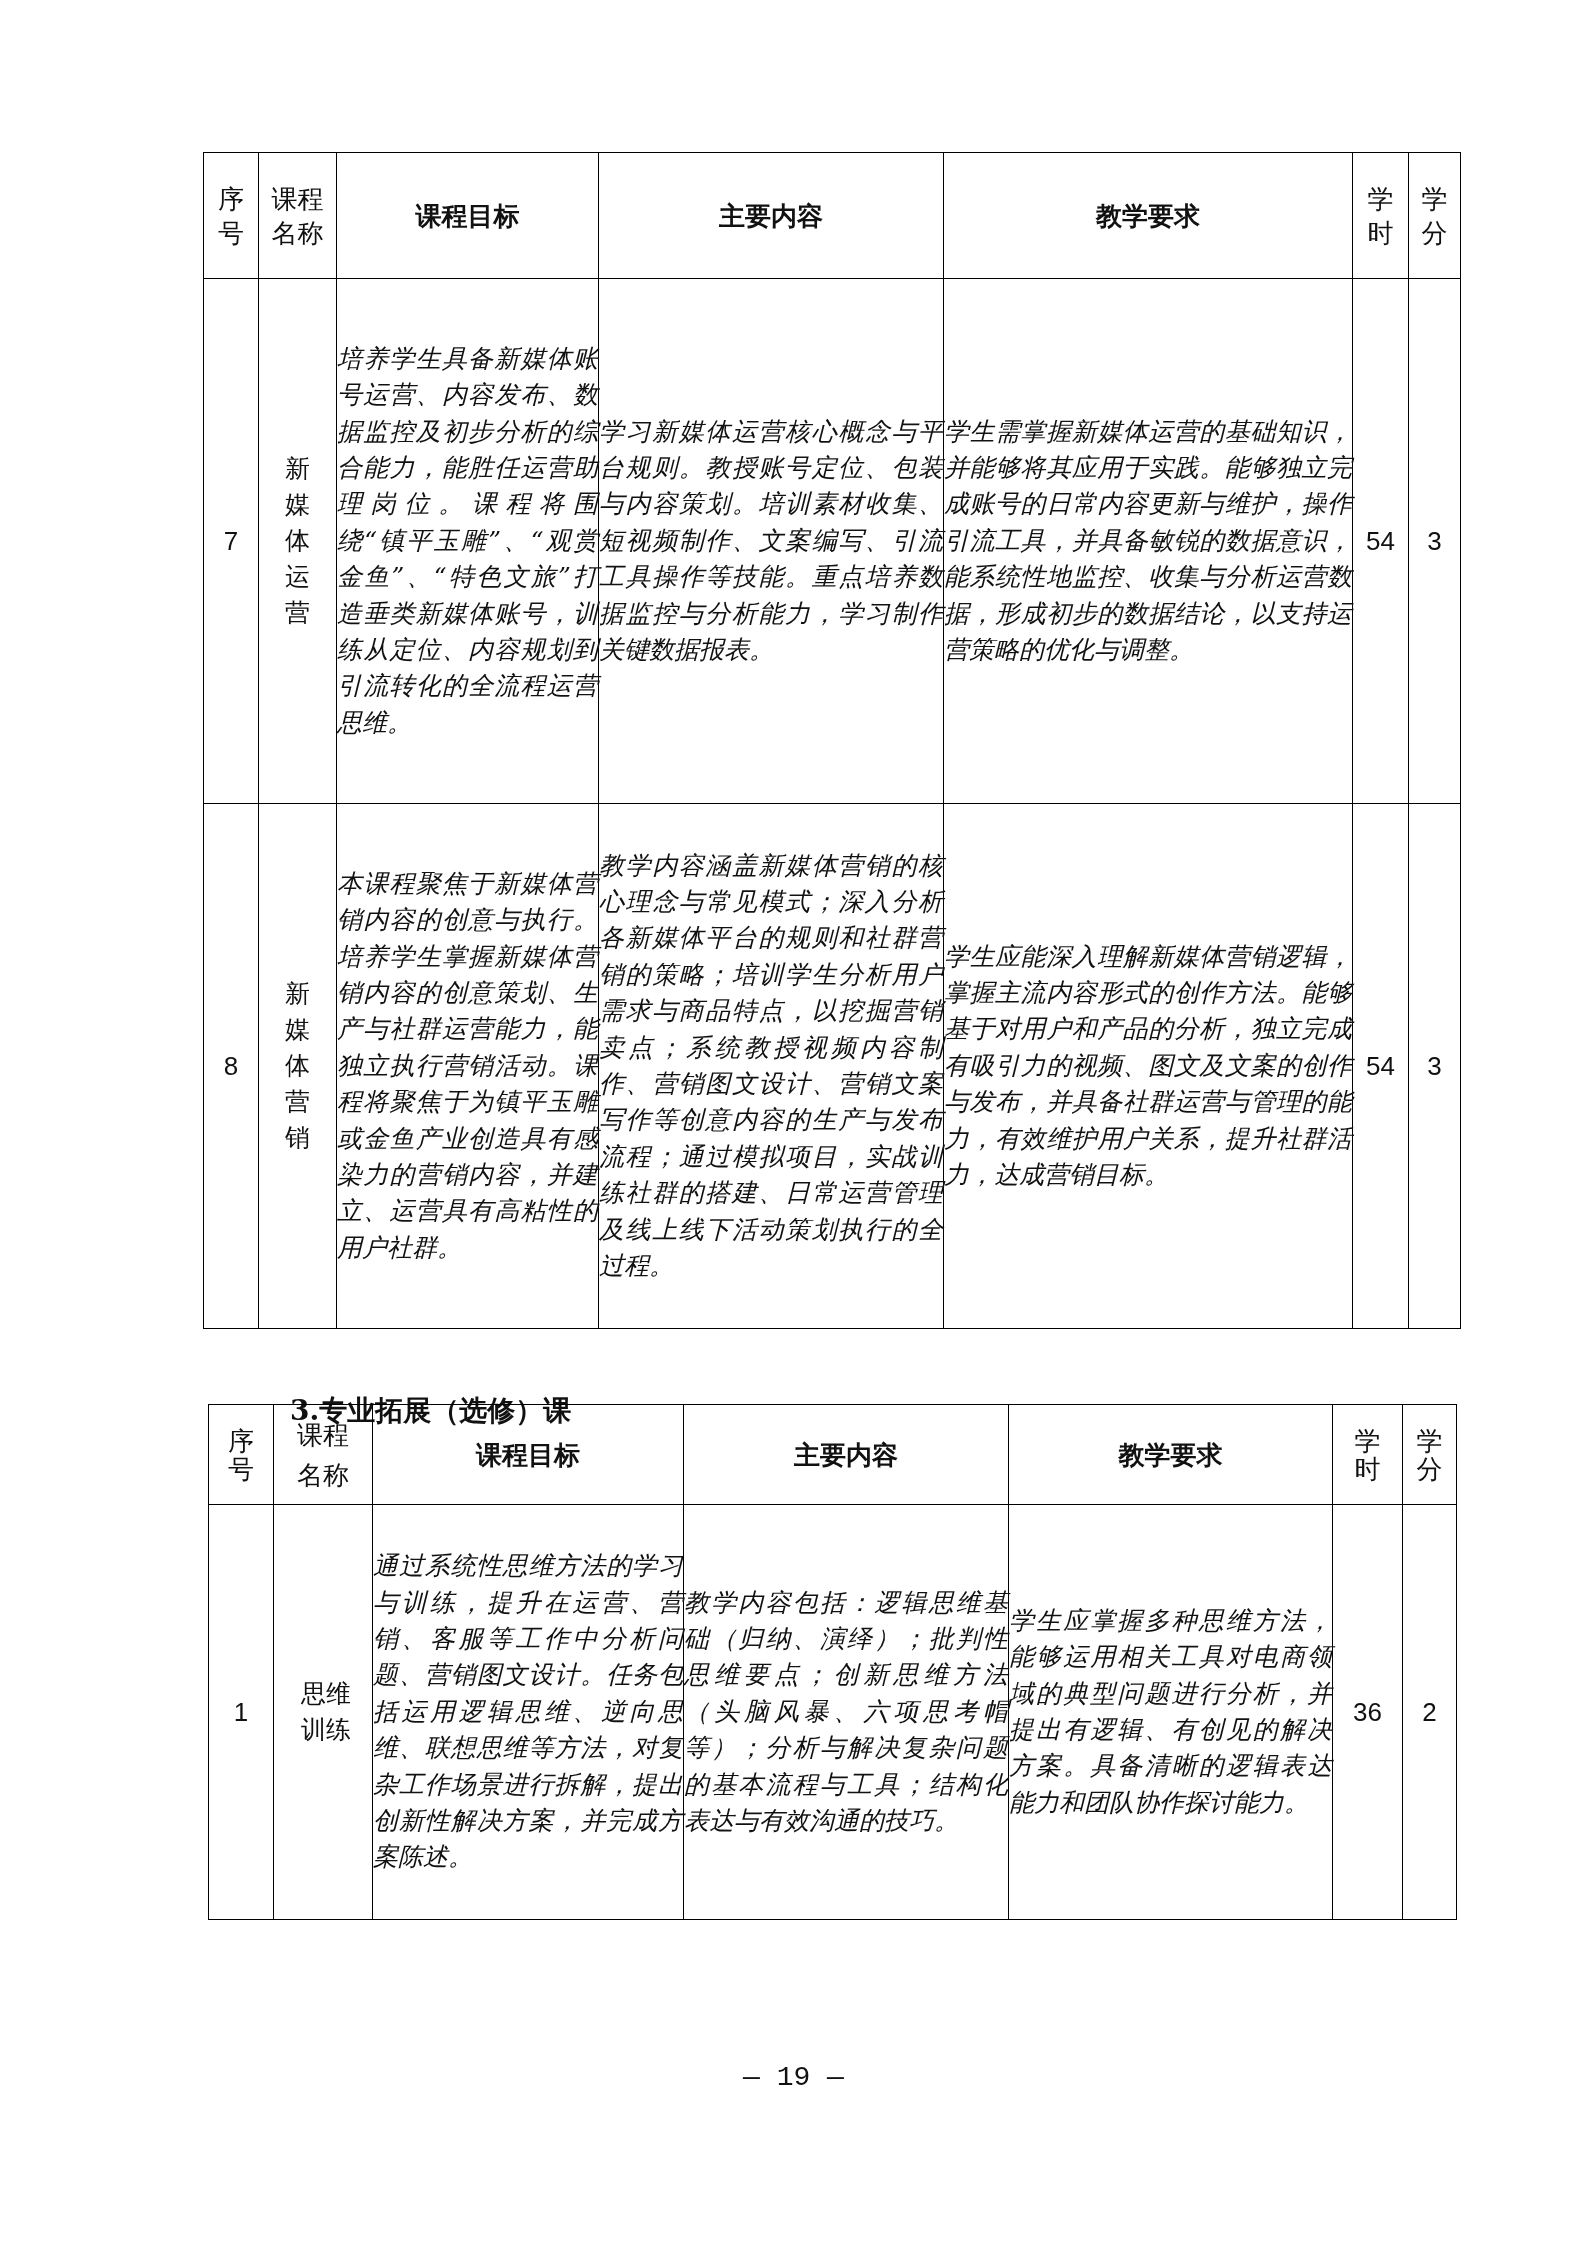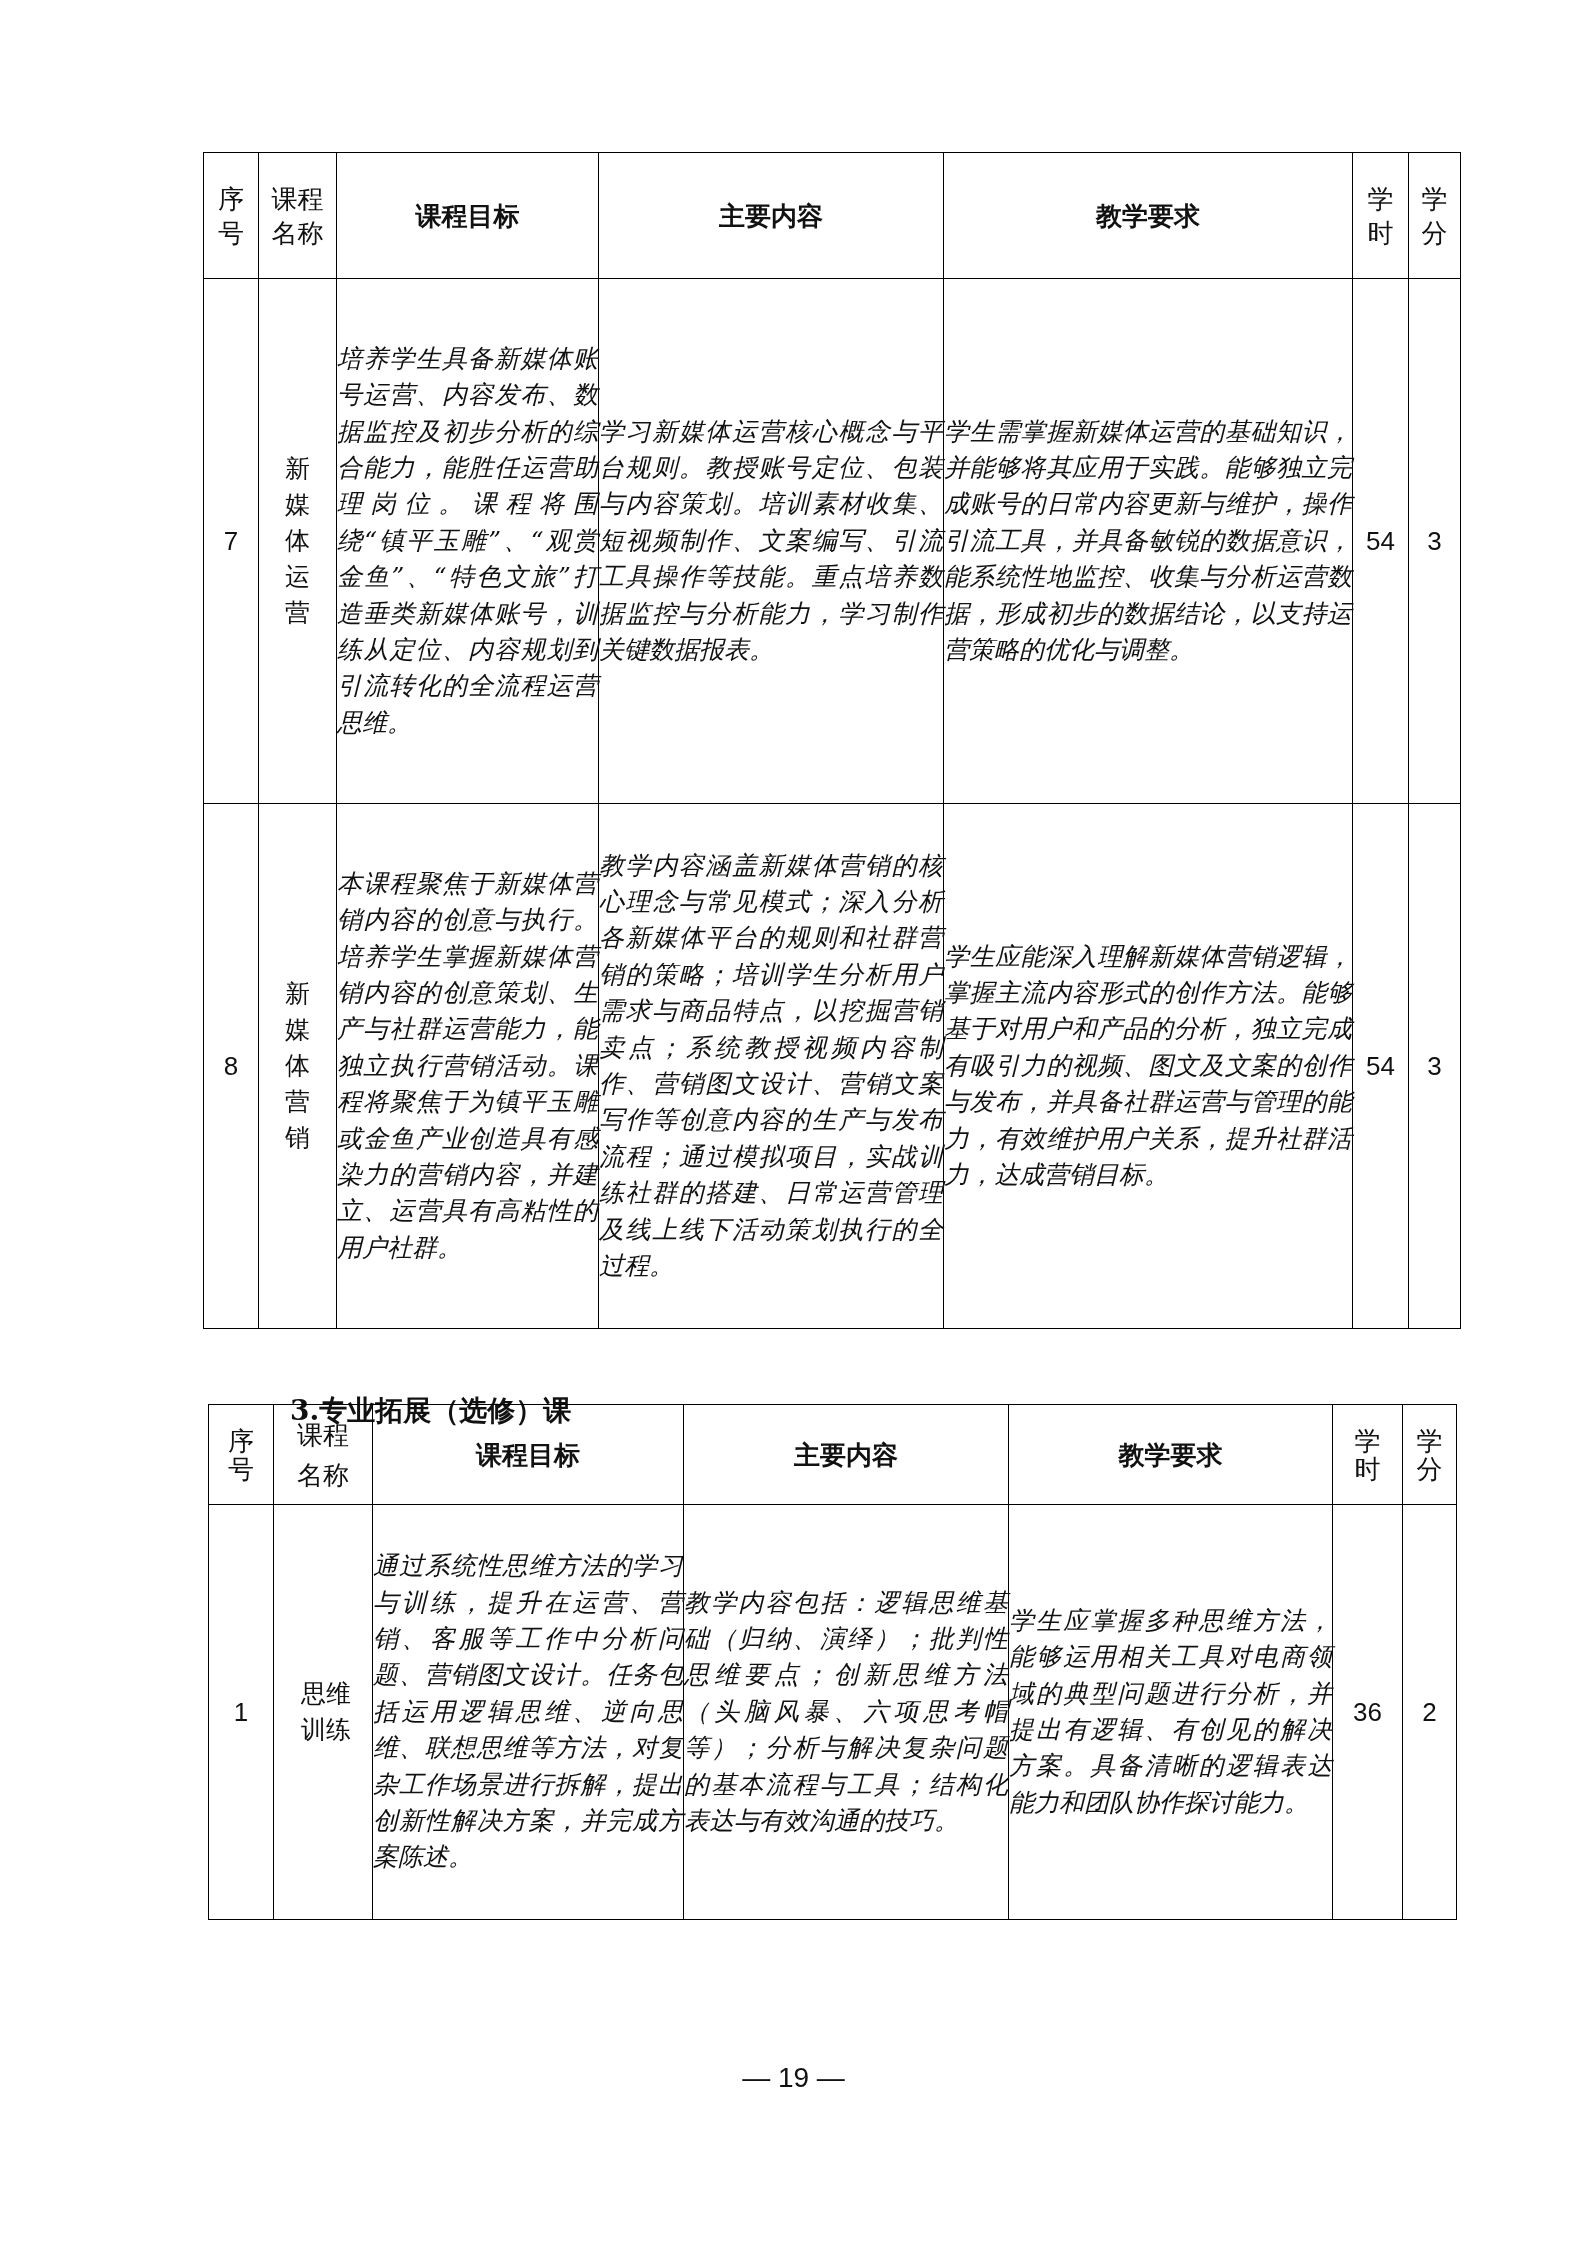--- a/index.html
+++ b/index.html
@@ -8,21 +8,21 @@
     table.course { position: absolute; border-collapse: collapse; table-layout: fixed; }
     table.course td, table.course th { border: 1.6px solid #000; padding: 0; vertical-align: middle; }
     th { font-weight: bold; font-size: 26px; text-align: center; line-height: 36px; }
     th.narrow { font-weight: normal; font-size: 26px; line-height: 34px; }
     td.num { font-family: "Liberation Sans", "DejaVu Sans", sans-serif; font-size: 26px; text-align: center; }
     td.name { text-align: center; font-size: 25px; line-height: 36px; }
     td.text { font-size: 25px; line-height: 36.4px; text-align: justify; padding: 4px 14px 4px 16px; word-break: break-all; font-style: italic; }
     #t1 { left: 203px; top: 152px; }
     #t2 { left: 208px; top: 1404px; }
     .section-heading { position: absolute; left: 290px; top: 1392px; font-size: 28px; font-weight: bold; }
-    .page-number { position: absolute; left: 0; width: 1587px; top: 2062px; text-align: center; font-size: 28px; font-family: Liberation Sans, sans-serif; }
+    .page-number { position: absolute; left: 0; width: 1587px; top: 2062px; text-align: center; font-size: 28px; font-family: Liberation Mono, monospace; }
   </style>
 </head>
 <body>
 
 <table class="course" id="t1">
   <colgroup>
     <col style="width:55px">
       <col style="width:78px">
       <col style="width:262px">
     <col style="width:345px">

